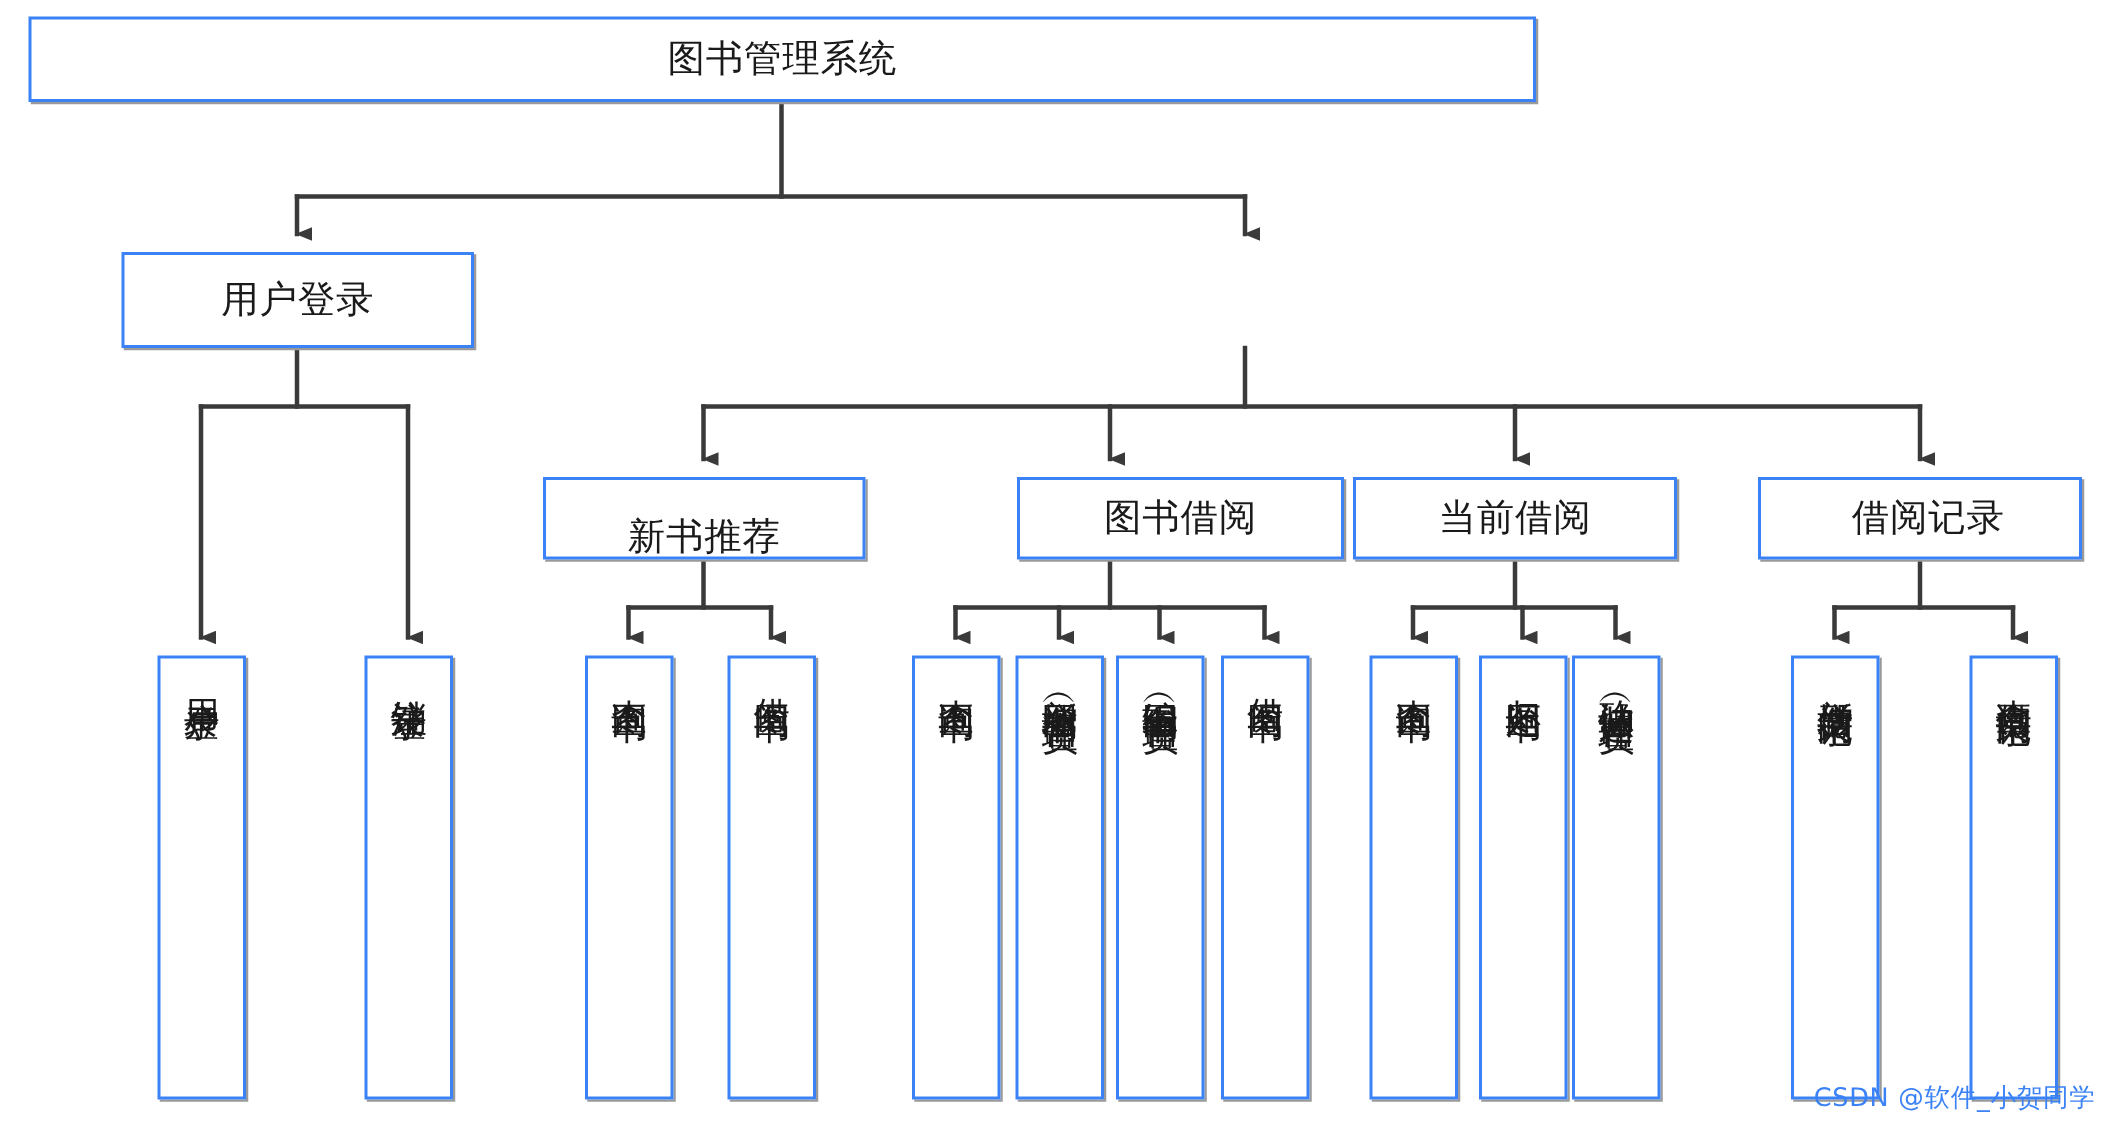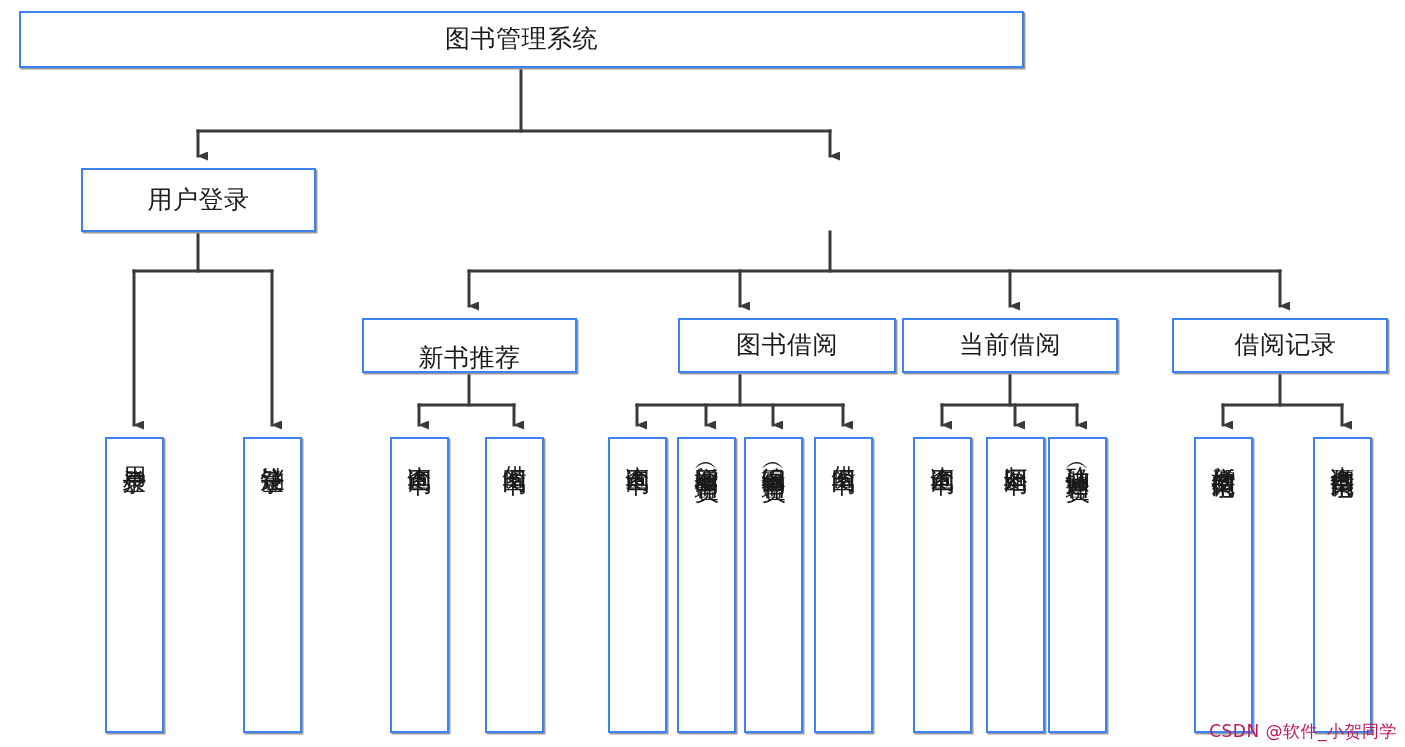--- a/index.html
+++ b/index.html
@@ -62,21 +62,21 @@
     font-size: 24px;
     letter-spacing: 2px;
     line-height: 1;
     white-space: nowrap;
   }
   #watermark {
     position: absolute;
     right: 8px;
     bottom: 4px;
     font-size: 17px;
-    color: #be185d;
+    color: #3b82f6;
     letter-spacing: 0.5px;
     z-index: 5;
     white-space: nowrap;
     font-family: "DejaVu Sans", "Liberation Sans", sans-serif;
   }
 </style>
 </head>
 <body>
 
 <div id="diagram-root">

